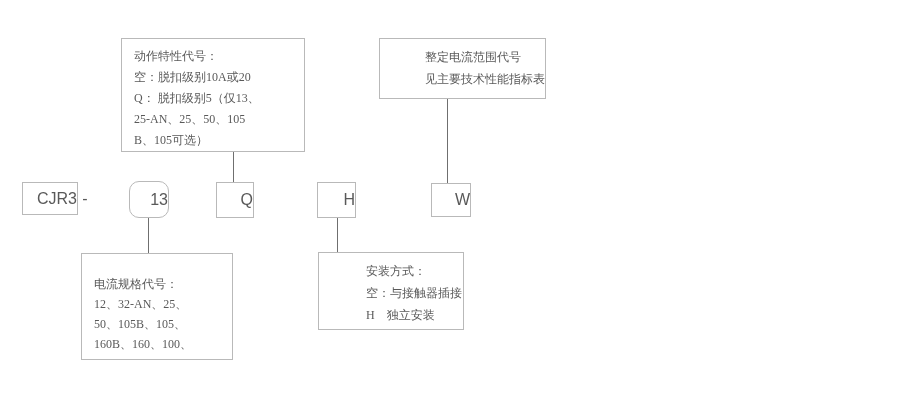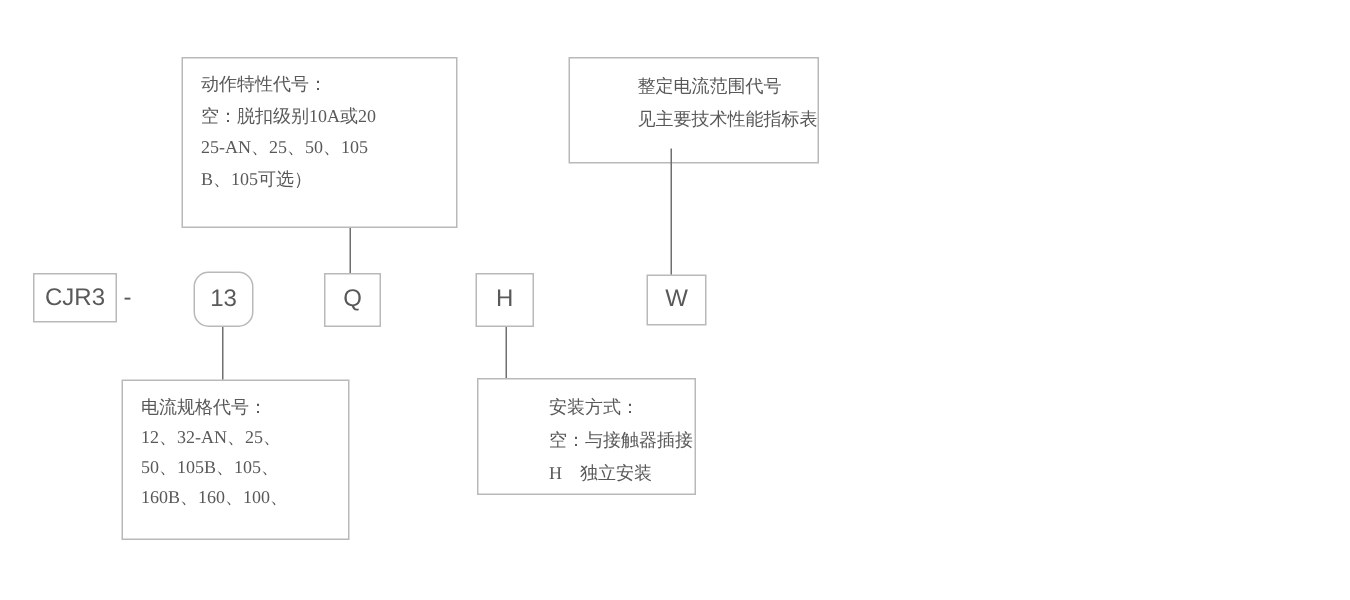--- a/index.html
+++ b/index.html
@@ -26,40 +26,40 @@
     font-size: 12px;
     line-height: 22px;
     padding: 7px 4px 0 12px;
     overflow: hidden;
     white-space: nowrap;
     font-family: Liberation Serif, serif;
   }
   .code-box {
     display: flex;
     align-items: center;
-    justify-content: center;
+    justify-content: flex-end;
     font-size: 16px;
   }
   .connector {
     position: absolute;
     width: 1px;
     background: #6f6f6f;
   }
   .dash {
     position: absolute;
     display: flex;
     align-items: center;
     justify-content: center;
     font-size: 16px;
   }
 
   
   #callout-action        { left: 121px; top: 38px;  width: 184px; height: 114px; line-height: 21px; }
-  #callout-range         { left: 379px; top: 38px;  width: 167px; height: 71px; padding-left: 45px; }
-  #callout-current-spec  { left: 81px;  top: 253px; width: 152px; height: 107px; line-height: 20px; padding-top: 7px; }
+  #callout-range         { left: 379px; top: 38px;  width: 167px; height: 61px; padding-left: 45px; }
+  #callout-current-spec  { left: 81px;  top: 253px; width: 152px; height: 107px; line-height: 20px; padding-top: 20px; }
   #callout-mounting      { left: 318px; top: 252px; width: 146px; height: 78px; padding-left: 47px; }
 
   #box-prefix   { left: 22px;  top: 182px; width: 56px; height: 33px; }
   #sep-dash     { left: 79px;  top: 182px; width: 12px; height: 33px; }
   #box-spec     { left: 129px; top: 181px; width: 40px; height: 37px; border-radius: 10px; }
   #box-action   { left: 216px; top: 182px; width: 38px; height: 36px; }
   #box-mounting { left: 317px; top: 182px; width: 39px; height: 36px; }
   #box-range    { left: 431px; top: 183px; width: 40px; height: 34px; }
 
   #conn-action   { left: 233px; top: 152px; height: 30px; }
@@ -68,20 +68,21 @@
   #conn-mounting { left: 337px; top: 218px; height: 34px; }
 </style>
 </head>
 <body>
 
 <div class="canvas">
 
   <div class="box callout" id="callout-action">
     <div>动作特性代号：</div>
     <div>空：脱扣级别10A或20</div>
+    <div>Q： 脱扣级别5（仅13、</div>
     <div>25-AN、25、50、105</div>
     <div>B、105可选）</div>
   </div>
 
   <div class="box callout" id="callout-range">
     <div>整定电流范围代号</div>
     <div>见主要技术性能指标表</div>
   </div>
 
   <div class="box callout" id="callout-current-spec">

